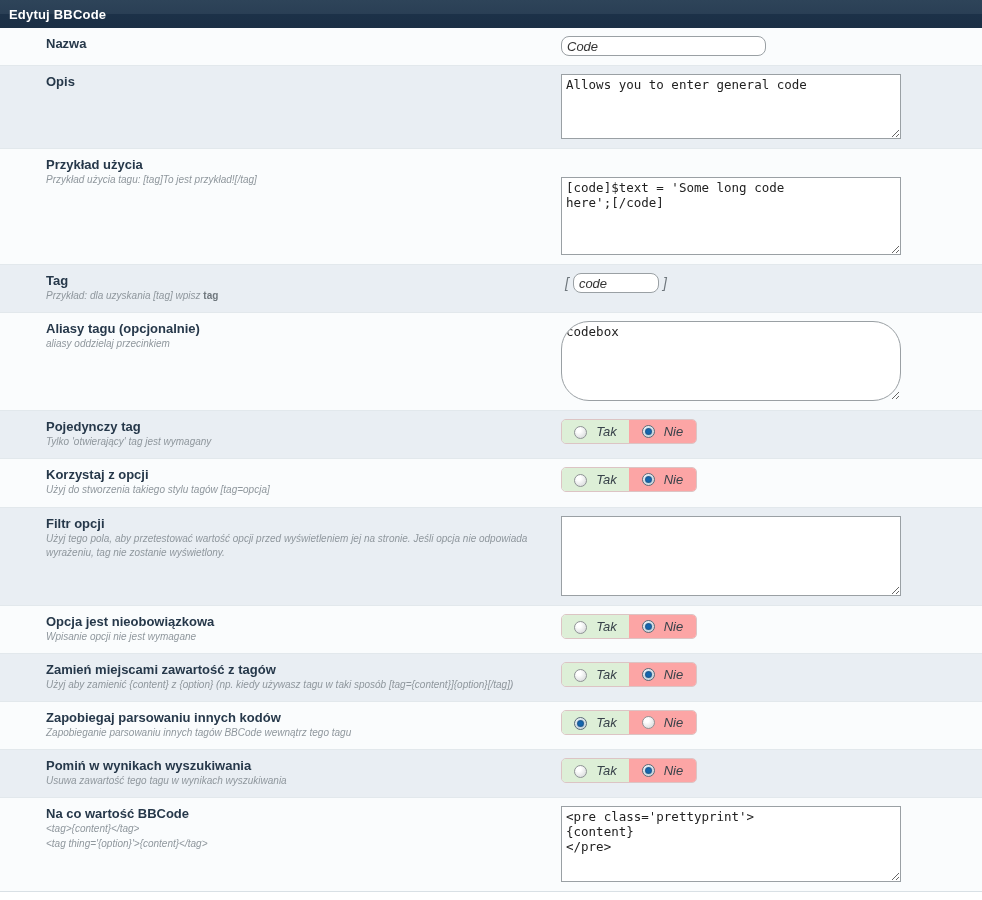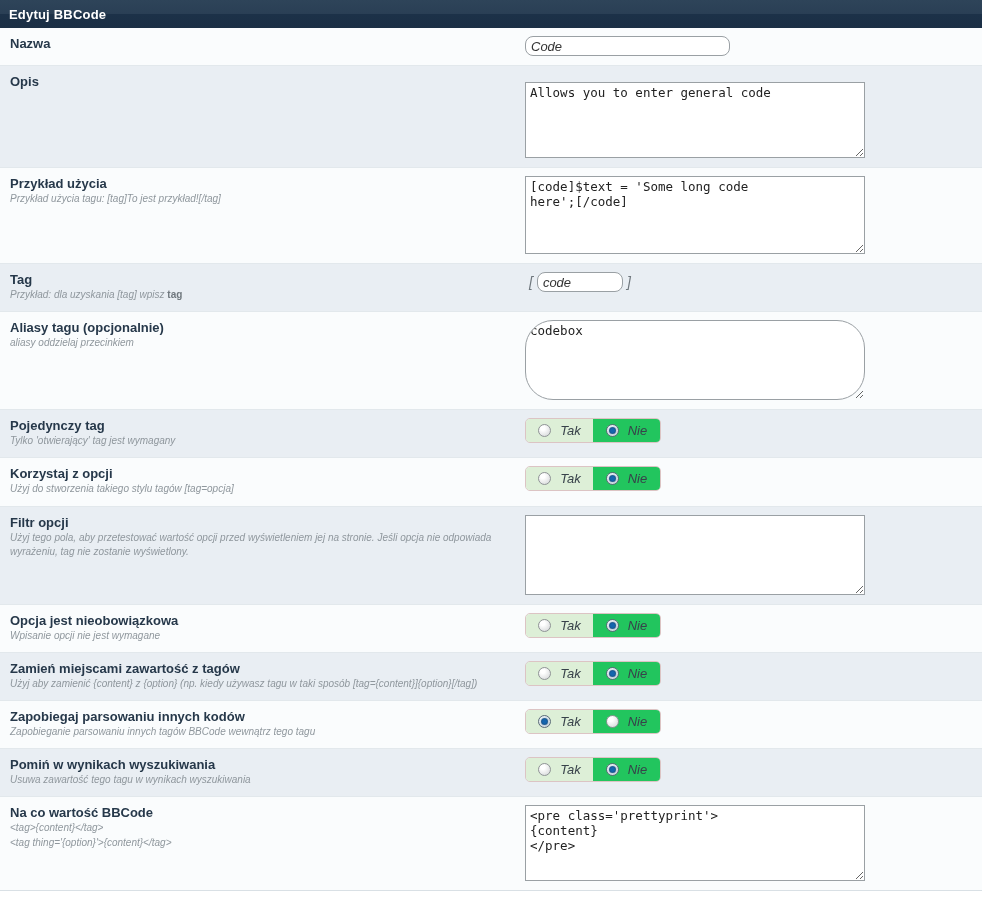--- a/index.html
+++ b/index.html
@@ -21,20 +21,21 @@
     color: #ffffff;
     font-size: 13px;
     font-weight: bold;
     letter-spacing: 0.2px;
   }
   
   #form-rows { width: 982px; }
   .form-row {
     display: flex;
     border-top: 1px solid #e2e8ec;
+    padding-left: 36px;
   }
   .form-row:first-child { border-top: none; }
   #form-rows { border-bottom: 1px solid #d9e0e5; }
   .row-light { background: #fafcfd; }
   .row-dark  { background: #e9eef3; }
   .label-cell {
     width: 515px;
     padding: 8px 10px 9px 10px;
   }
   .label-cell h4 {
@@ -96,22 +97,22 @@
   }
   .pill-half {
     display: flex;
     align-items: center;
     padding: 4px 0;
     width: 67px;
     justify-content: center;
     gap: 9px;
     cursor: pointer;
   }
-  .pill-half.green { background: #ddefd7; }
-  .pill-half.red   { background: #22c55e; }
+  .pill-half.green { background: #ddefd7; align-items: flex-end; }
+  .pill-half.red   { background: #fca5a5; }
   .pill-label {
     font-size: 13px;
     font-style: italic;
     color: #38424a;
   }
   .radio-dot {
     width: 13px;
     height: 13px;
     border-radius: 50%;
     border: 1px solid #8f9396;
@@ -145,30 +146,30 @@
       <div class="label-cell">
         <h4>Nazwa</h4>
       </div>
       <div class="field-cell"><input class="text-input" type="text" value="Code" style=""></div>
     </div>
     <div class="form-row row-dark">
       <div class="label-cell">
         <h4>Opis</h4>
       </div>
       <div class="field-cell">
-        <textarea class="code-area" style="height: 76px; margin-top: 8px;">Allows you to enter general code</textarea>
+        <textarea class="code-area" style="height: 65px;">Allows you to enter general code</textarea>
       </div>
     </div>
     <div class="form-row row-light">
       <div class="label-cell">
         <h4>Przykład użycia</h4>
         <div class="desc-line">Przykład użycia tagu: [tag]To jest przykład![/tag]</div>
       </div>
       <div class="field-cell">
-        <textarea class="code-area" style="height: 78px;">[code]$text = 'Some long code
+        <textarea class="code-area" style="height: 78px; margin-top: 20px;">[code]$text = 'Some long code
 here';[/code]</textarea>
       </div>
     </div>
     <div class="form-row row-dark">
       <div class="label-cell">
         <h4>Tag</h4>
         <div class="desc-line"><span>Przykład: dla uzyskania [tag] wpisz </span><b>tag</b></div>
       </div>
       <div class="field-cell">
         <div class="tag-line">

